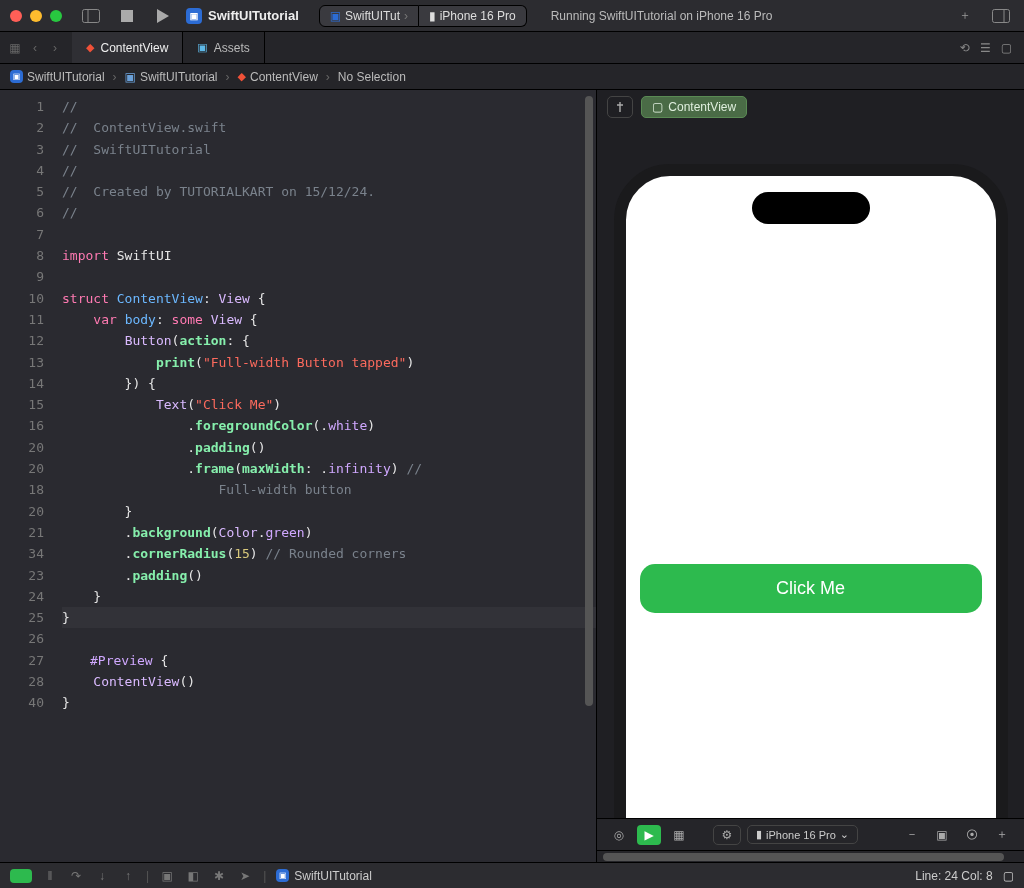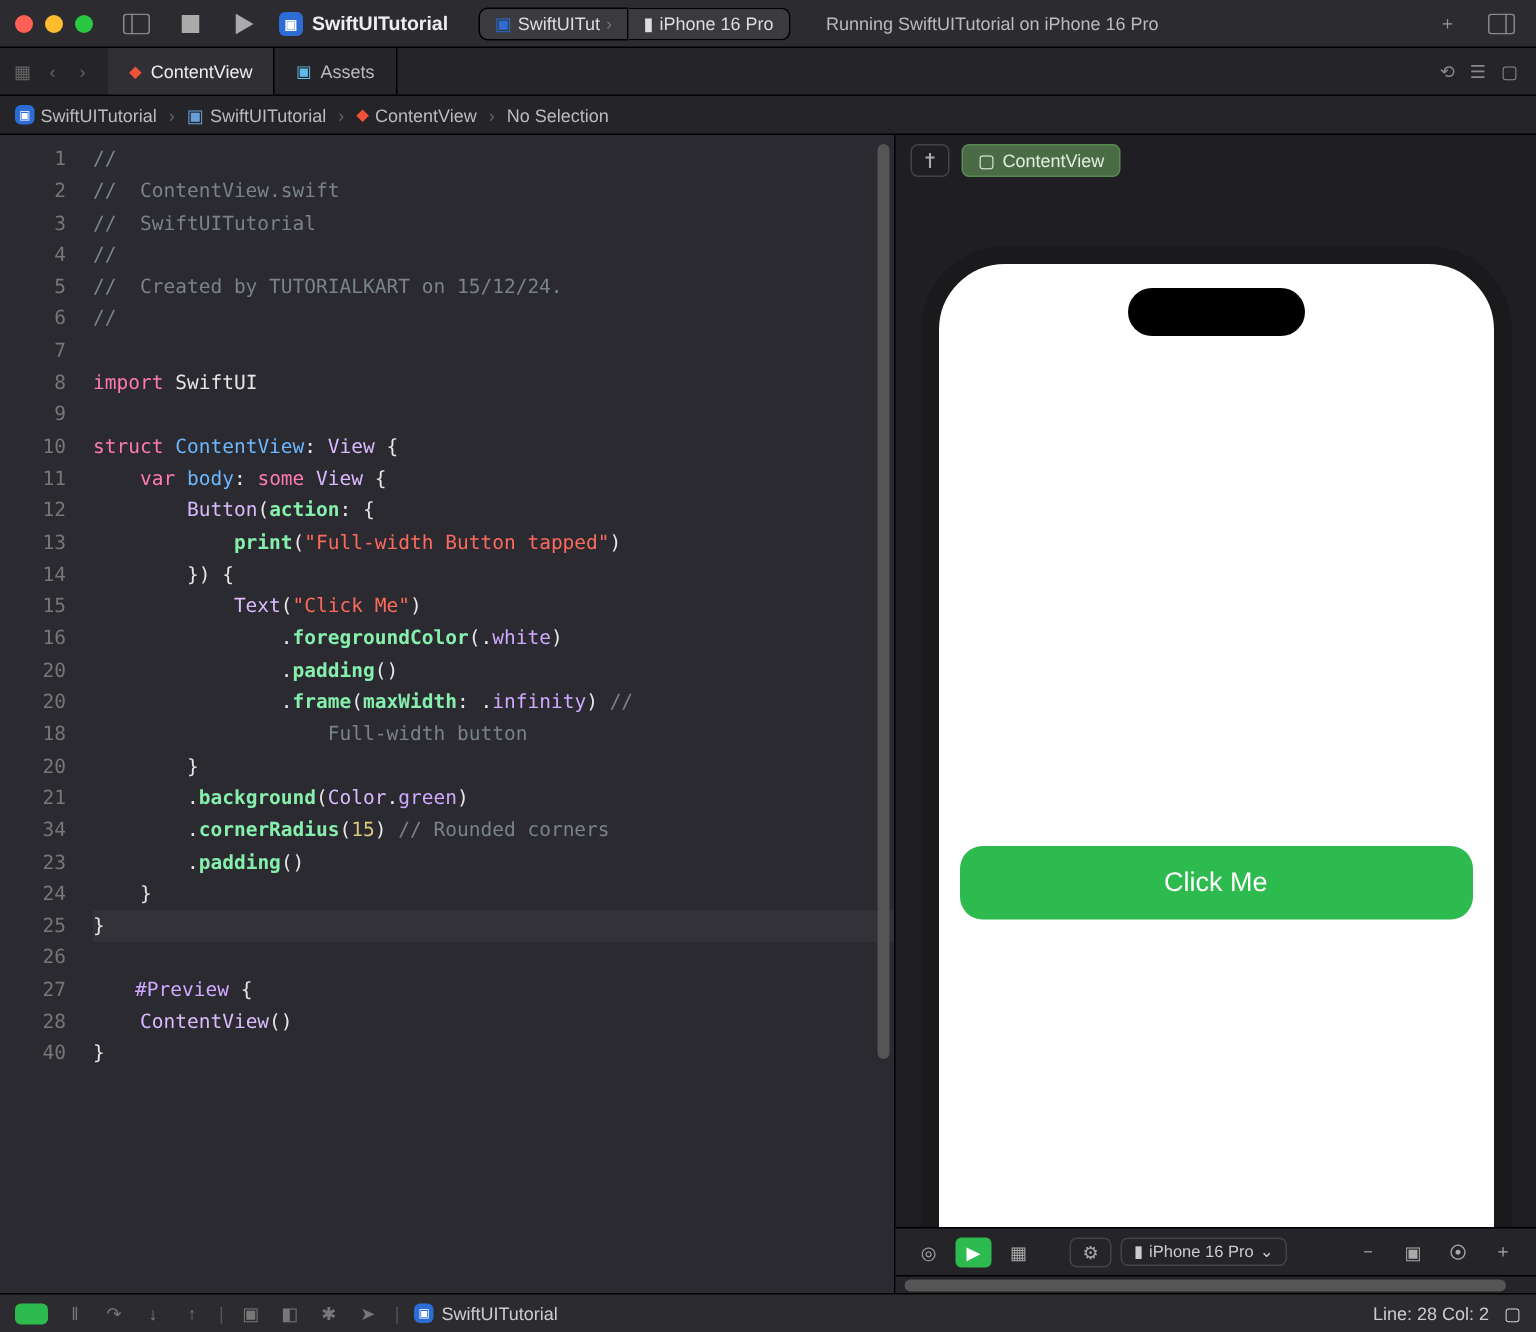--- a/index.html
+++ b/index.html
@@ -405,16 +405,16 @@
   <span class="bb-icon">▣</span>
   <span class="bb-icon">◧</span>
   <span class="bb-icon">✱</span>
   <span class="bb-icon">➤</span>
   <span style="color:#555;">|</span>
   <span style="display:flex;align-items:center;gap:5px;color:#ccc;">
     <span class="proj-icon" style="width:13px;height:13px;font-size:8px;">▣</span>
     <span>SwiftUITutorial</span>
   </span>
   <div class="bb-right">
-    <span>Line: 28  Col: 2</span>
+    <span>Line: 24  Col: 8</span>
     <span>▢</span>
   </div>
 </div>
 
 </body></html>

